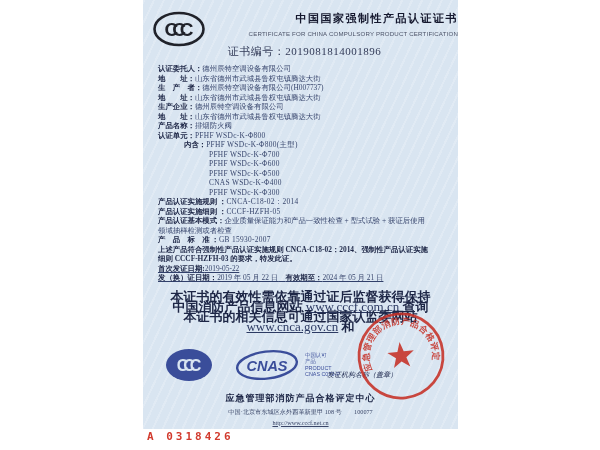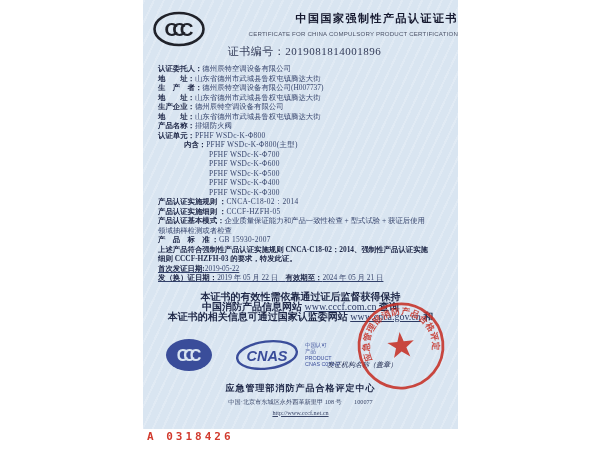--- a/index.html
+++ b/index.html
@@ -27,21 +27,21 @@
   .body { padding:5px 26px 0 15px; font-size:7.4px; line-height:9.5px; }
   .lbl { font-weight:bold; color:#1d2646; }
   .val { color:#39476e; }
   .code { letter-spacing:.3px; }
   .indent1 { padding-left:26px; }
   .model-item { padding-left:51px; }
   .center { text-align:left;text-decoration:underline; }
   .statement { font-weight:bold; color:#1d2646; }
 
   
-  .notes { margin-top:9px; text-align:center; font-size:10px; line-height:10px;
+  .notes { margin-top:9px; text-align:center; font-size:13px; line-height:10px;
            font-weight:bold; color:#1d2646; }
   .ulink { text-decoration:underline; font-weight:normal; color:#2c3a63; }
 
   
   .marks { position:relative; margin-top:12px; height:42px; padding:0 18px; display:flex; align-items:center; }
   .ccc-bottom { margin-left:4px; }
   .cnas { margin-left:22px; }
   .cnas-side { margin-left:6px; font-family:"Liberation Sans","DejaVu Sans",sans-serif;
                font-size:5.4px; line-height:6.4px; color:#3a4d9a; }
   .seal-caption { position:absolute; left:184px; top:26px; font-size:7px; font-style:italic;
@@ -86,21 +86,21 @@
       <div><span class="lbl">地　　址：</span><span class="val">山东省德州市武城县鲁权屯镇腾达大街</span></div>
       <div><span class="lbl">生产企业：</span><span class="val">德州辰特空调设备有限公司</span></div>
       <div><span class="lbl">地　　址：</span><span class="val">山东省德州市武城县鲁权屯镇腾达大街</span></div>
       <div><span class="lbl">产品名称：</span><span class="val">排烟防火阀</span></div>
       <div><span class="lbl">认证单元：</span><span class="val code">PFHF WSDc-K-Φ800</span></div>
 
       <div class="indent1"><span class="lbl">内含：</span><span class="val code">PFHF WSDc-K-Φ800(主型)</span></div>
       <div class="model-item val code">PFHF WSDc-K-Φ700</div>
       <div class="model-item val code">PFHF WSDc-K-Φ600</div>
       <div class="model-item val code">PFHF WSDc-K-Φ500</div>
-      <div class="model-item val code">PFHF WSDc-K-Φ400</div>
+      <div class="model-item val code">CNAS WSDc-K-Φ400</div>
       <div class="model-item val code">PFHF WSDc-K-Φ300</div>
 
       <div><span class="lbl">产品认证实施规则 ：</span><span class="val code">CNCA-C18-02：2014</span></div>
       <div><span class="lbl">产品认证实施细则 ：</span><span class="val code">CCCF-HZFH-05</span></div>
 
       <div><span class="lbl">产品认证基本模式：</span><span class="val">企业质量保证能力和产品一致性检查 + 型式试验 + 获证后使用领域抽样检测或者检查</span></div>
 
       <div><span class="lbl">产　品　标　准 ：</span><span class="val code">GB 15930-2007</span></div>
 
       <div class="statement">上述产品符合强制性产品认证实施规则 CNCA-C18-02：2014、强制性产品认证实施细则 CCCF-HZFH-03 的要求，特发此证。</div>

